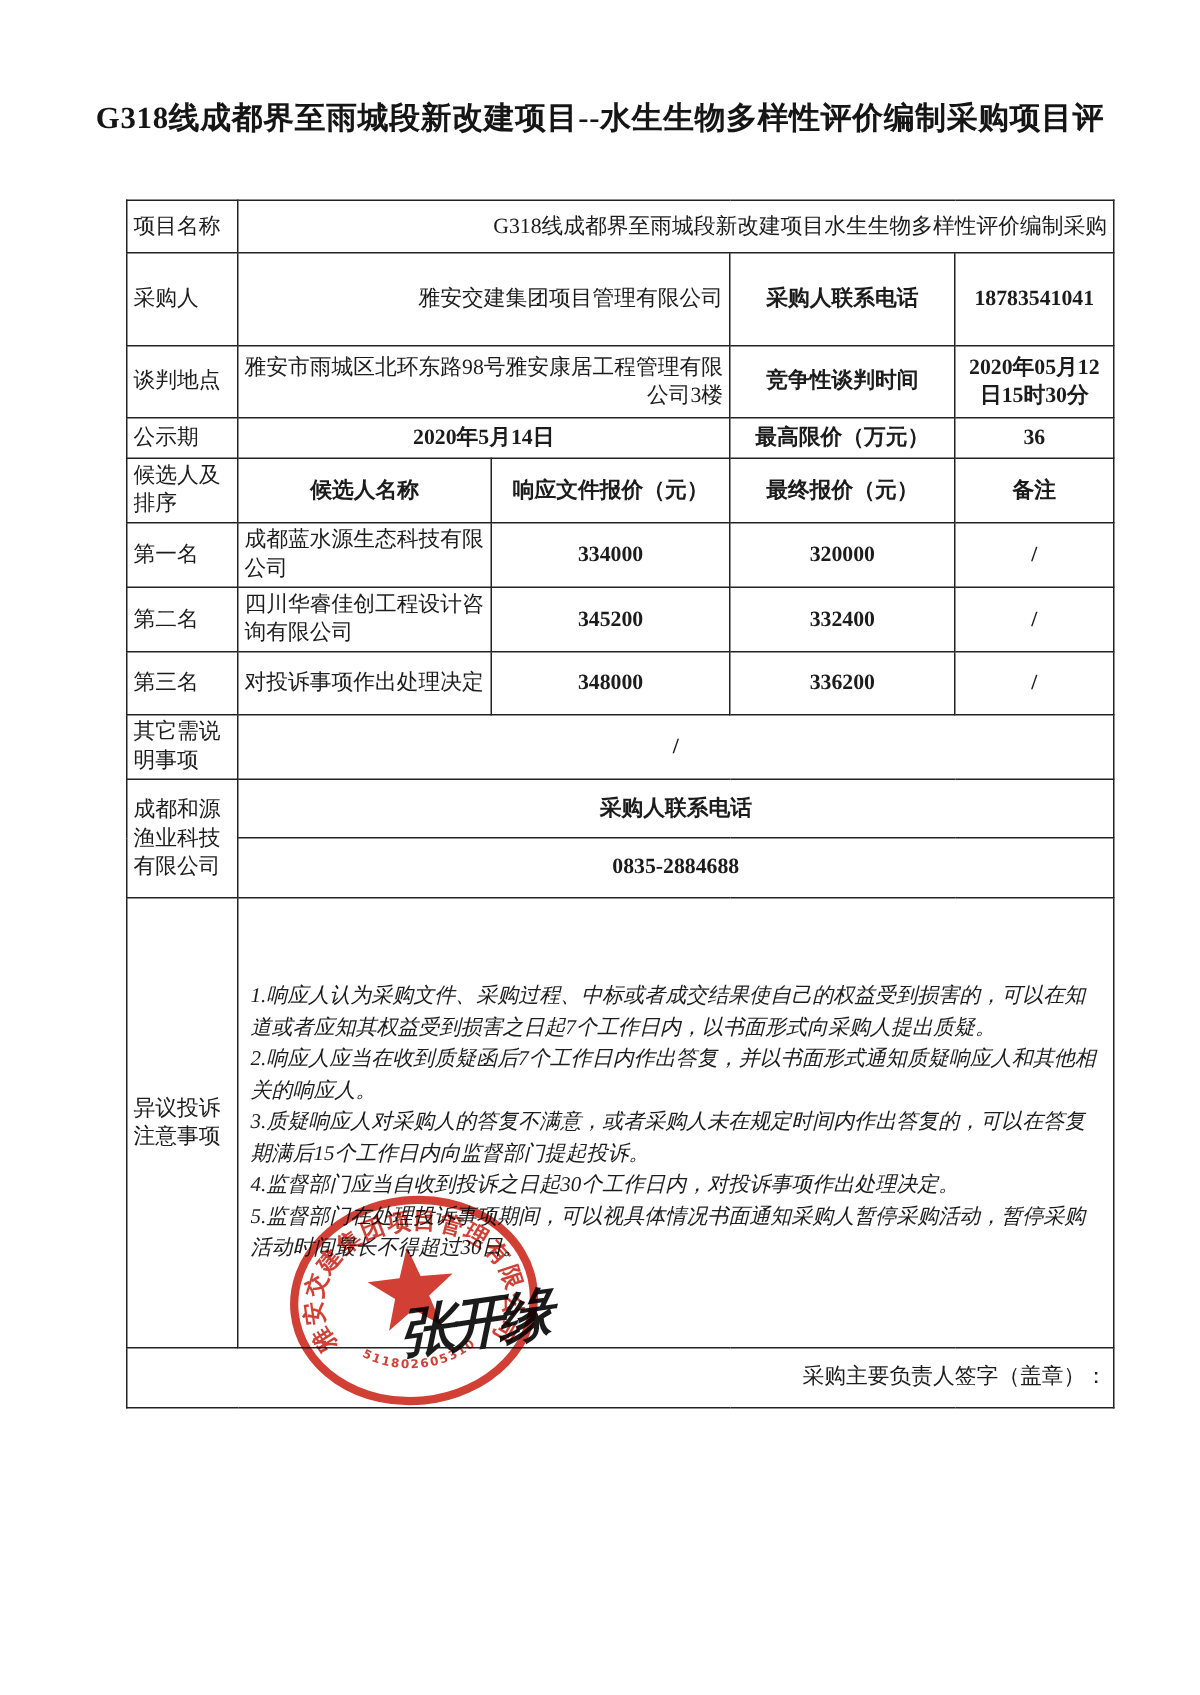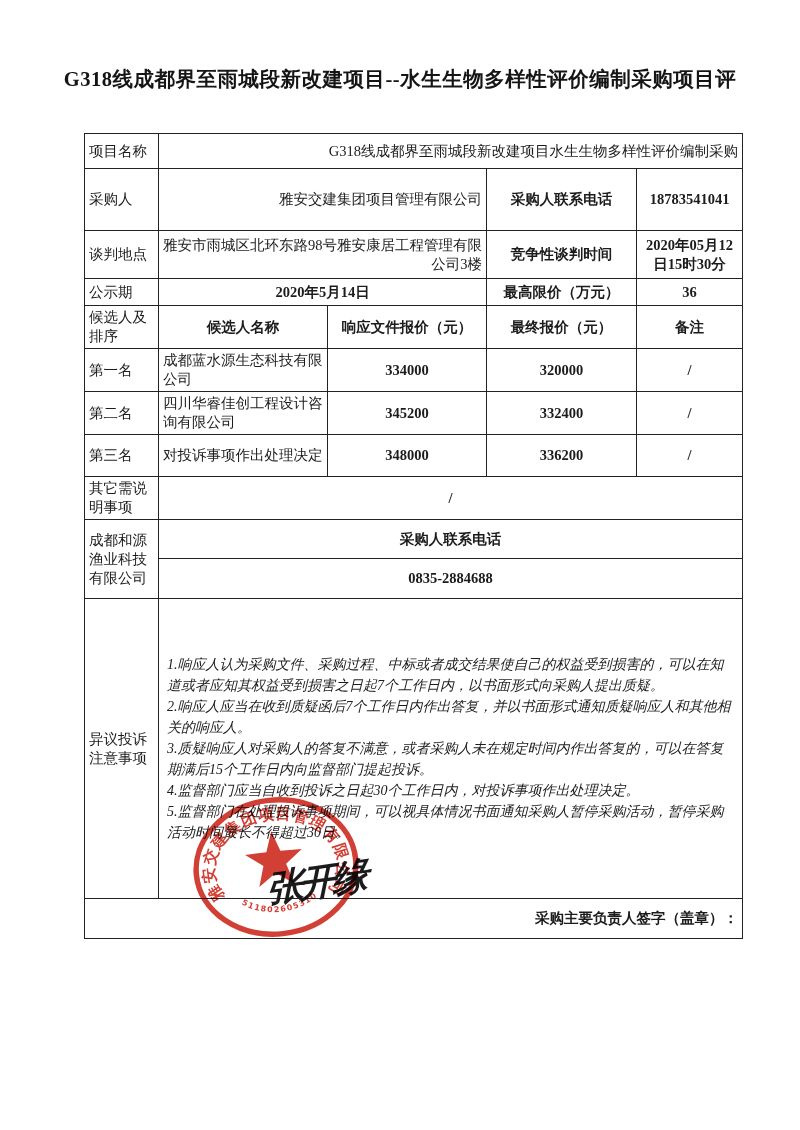--- a/index.html
+++ b/index.html
@@ -38,21 +38,21 @@
   td.ctr{text-align:center;font-weight:bold;}
   td.lft{text-align:right;padding-left:6px;}
   td.name{font-size:15px;line-height:19px;padding-left:6px;}
   tr.r1{height:35px}  tr.r2{height:62px}  tr.r3{height:48px}
   tr.r4{height:27px}  tr.r5{height:34px}  tr.r6{height:40px}
   tr.r7{height:42px}  tr.r8{height:42px}  tr.r9{height:37px}
   tr.r10a{height:39px} tr.r10b{height:40px}
   tr.r11{height:300px} tr.r12{height:40px}
   .objection-text{font-size:14px;line-height:21px;text-align:left;padding:0 4px;font-style:italic;}
   .objection-text div{margin:0;}
-  .sig-label{font-size:14.5px;font-weight:bold;}
+  .sig-label{font-size:14.5px;}
 
   
   .signature{
     position:absolute;left:266px;top:858px;
     font-family:"DejaVu Sans",sans-serif;
     font-style:italic;font-weight:bold;
     font-size:37px;color:#1b1b1b;
     letter-spacing:-4px;
     transform:rotate(-8deg) skewX(-6deg);
     z-index:4;

